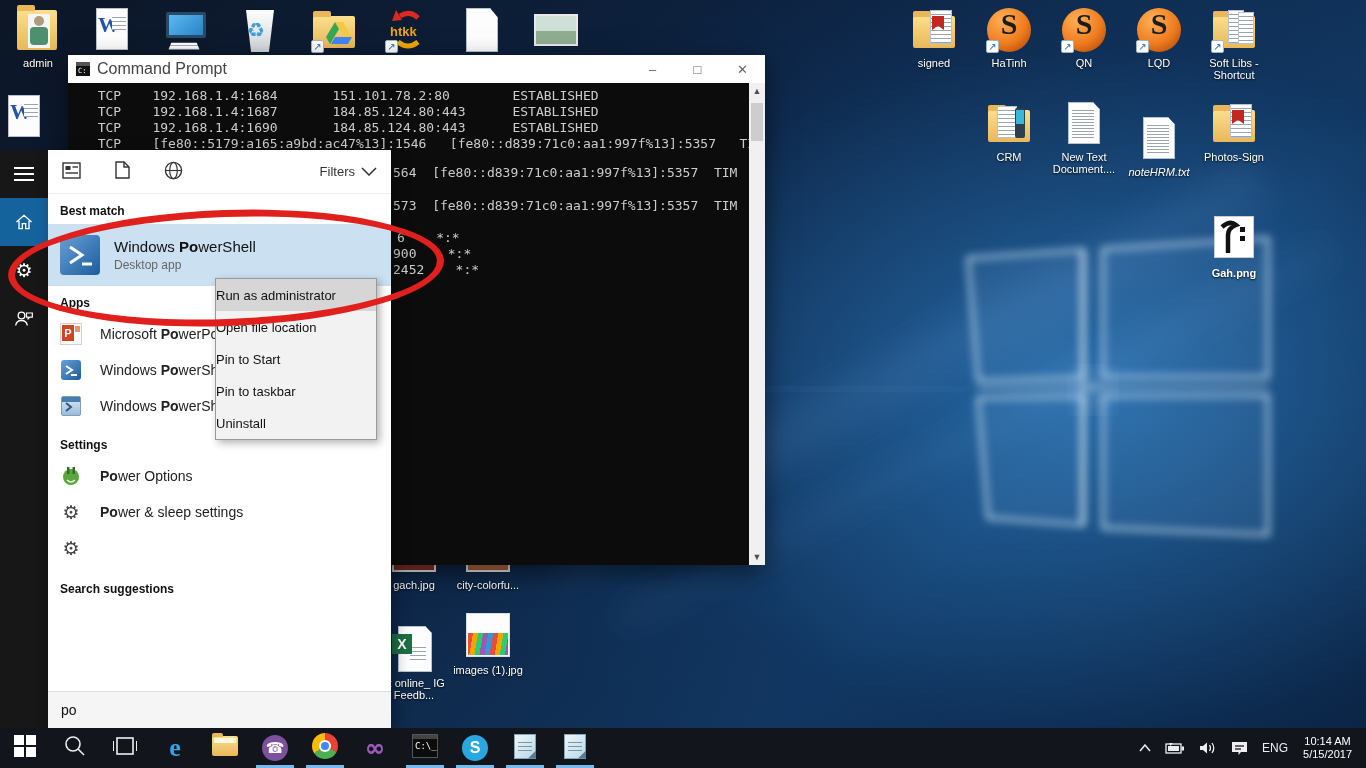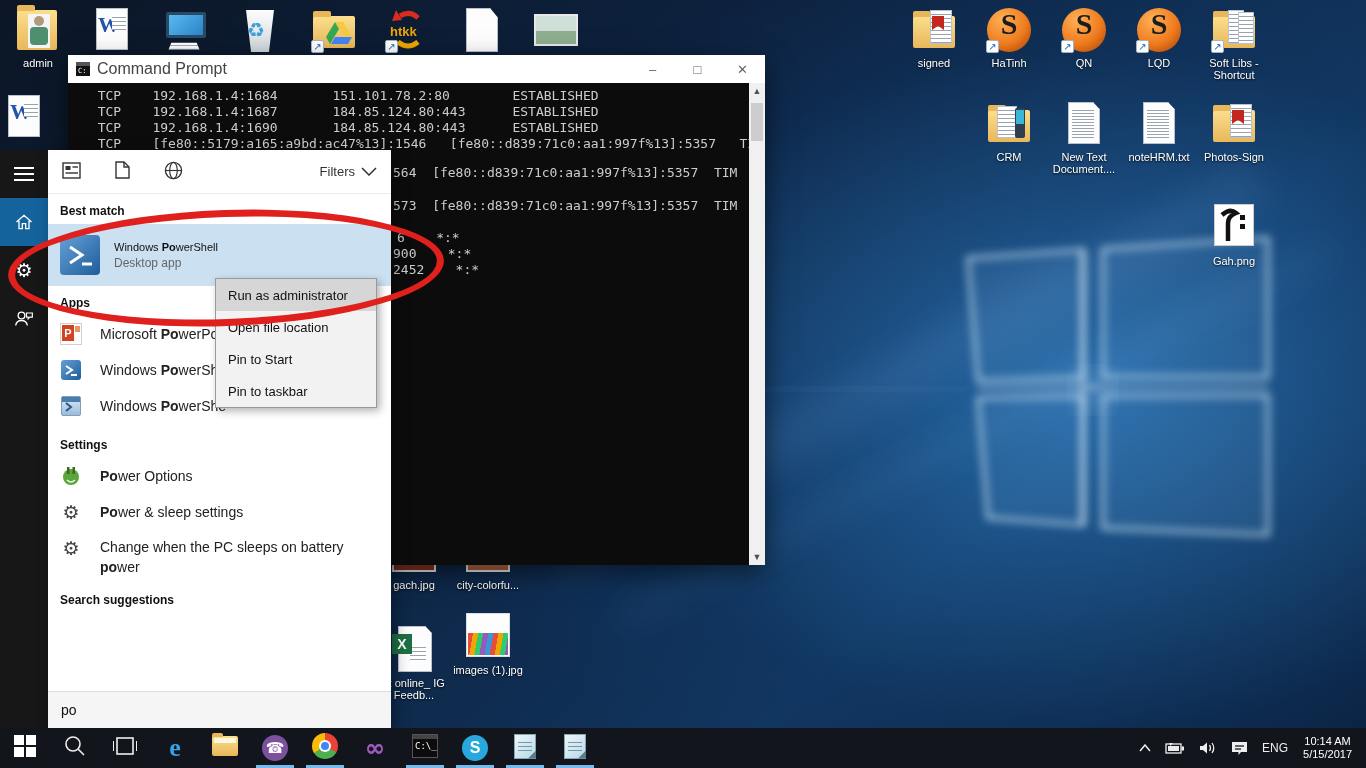--- a/index.html
+++ b/index.html
@@ -47,35 +47,35 @@
     color:#fff; }
   .rail-item.active { background:#15639c; }
   
   #panel { position:absolute; left:48px; top:150px; width:343px; height:578px; background:#fff;
     z-index:10; box-shadow:4px 4px 14px rgba(0,0,0,.35); font-size:14px; color:#222; }
   #filterbar { height:44px; display:flex; align-items:center; padding:0 14px; border-bottom:1px solid #ededed; }
   #filterbar .ficon { margin-right:34px; color:#333; }
   #filters { margin-left:auto; display:flex; align-items:center; font-size:13px; color:#333; }
   .sec-h { font-size:12px; font-weight:bold; color:#111; padding:10px 0 6px 12px; }
   #best-row { height:62px; background:#cbe0f1; display:flex; align-items:center; padding-left:12px; }
-  #best-title { font-size:11px; color:#111; }
+  #best-title { font-size:15px; color:#111; }
   #best-sub { font-size:12px; color:#666; margin-top:3px; }
   .app-row, .set-row, .sug-row { display:flex; align-items:center; min-height:36px; padding-left:12px; }
   .row-ico { width:22px; height:22px; margin-right:18px; flex:none; position:relative; }
   .set-row.tall { align-items:flex-start; padding-top:7px; }
   .set-row.tall .row-lbl { line-height:20px; max-width:250px; }
   .row-lbl b, #best-title b { font-weight:bold; }
   #sug-text .q { font-weight:bold; color:#111; }
   #sug-text .rest { color:#777; font-size:13px; }
   #panel-input { position:absolute; left:0; bottom:0; width:343px; height:37px; background:#f5f5f5;
     border-top:1px solid #ddd; display:flex; align-items:center; padding-left:13px; font-size:14px; color:#111; }
   
   #ctx { position:absolute; left:215px; top:278px; width:162px; z-index:15; background:#f2f2f2;
     border:1px solid #999; box-shadow:3px 3px 8px rgba(0,0,0,.3); }
-  .ctx-item { height:32px; display:flex; align-items:center; padding-left:12px; font-size:13px; color:#111; }
+  .ctx-item { height:32px; display:flex; align-items:center; font-size:13px; color:#111; }
   .ctx-item.hl { background:#d6d6d6; }
   
   #red-ellipse { position:absolute; left:8px; top:210px; width:436px; height:116px;
     border:7px solid #e0201c; border-radius:50%; transform:rotate(-2deg); z-index:20; pointer-events:none; }
   
   #taskbar { position:absolute; left:0; bottom:0; width:1366px; height:40px; background:#12161c;
     display:flex; align-items:stretch; z-index:30; }
   .tb-item { width:50px; display:flex; align-items:center; justify-content:center; position:relative; }
   .tb-item.active:after { content:""; position:absolute; left:6px; right:6px; bottom:0; height:3px;
     background:#76b9ed; }
@@ -234,36 +234,36 @@
         </div>
         <div class="lbl">CRM</div>
       </div>
       <div class="dicon" style="left: 1048px; top: 100px;">
         <div class="art">
           <span class="page" style="left:8px;top:2px;width:32px;height:42px;clip-path:polygon(0 0,78% 0,100% 18%,100% 100%,0 100%)"></span>
       <span style="position:absolute;left:12px;top:8px;width:22px;height:30px;background:repeating-linear-gradient(#fff 0 2px,#9aa4ad 2px 3px)"></span>
         </div>
         <div class="lbl">New Text Document....</div>
       </div>
-      <div class="dicon" style="left: 1123px; top: 100px;">
+      <div class="dicon" style="left: 1123px; top: 115px; font-style: italic;">
         <div class="art">
           <span class="page" style="left:8px;top:2px;width:32px;height:42px;clip-path:polygon(0 0,78% 0,100% 18%,100% 100%,0 100%)"></span>
       <span style="position:absolute;left:12px;top:8px;width:22px;height:30px;background:repeating-linear-gradient(#fff 0 2px,#9aa4ad 2px 3px)"></span>
         </div>
         <div class="lbl">noteHRM.txt</div>
       </div>
       <div class="dicon" style="left: 1198px; top: 100px;">
         <div class="art">
           <span class="folder"></span>
       <span class="page lines" style="left:20px;top:4px;width:22px;height:34px"></span>
       <span style="position:absolute;left:22px;top:10px;width:12px;height:14px;background:#c4271d;clip-path:polygon(0 0,100% 0,100% 100%,50% 70%,0 100%)"></span>
         </div>
         <div class="lbl">Photos-Sign</div>
       </div>
-      <div class="dicon" style="left: 1198px; top: 204px;">
+      <div class="dicon" style="left: 1198px; top: 216px; font-weight: bold;">
         <div class="art">
           <span style="position:absolute;left:4px;top:0;width:40px;height:42px;background:#fff;border:1px solid #ccc"></span>
       <svg style="position:absolute;left:8px;top:3px" width="32" height="36" viewBox="0 0 32 36">
         <path d="M4 8 q8 -7 14 -2 q-8 3 -8 10 l0 18" fill="none" stroke="#111" stroke-width="4.5"></path>
         <rect x="22" y="8" width="5" height="5" fill="#111"></rect>
             <rect x="22" y="17" width="5" height="5" fill="#111"></rect>
           </svg>
         </div>
         <div class="lbl">Gah.png</div>
       </div>
@@ -444,36 +444,36 @@
         <div class="set-row">
           <span class="row-ico">
             <span style="font-size:19px;color:#444;font-family:'DejaVu Sans',sans-serif;line-height:22px;display:block;text-align:center">⚙</span>
           </span>
     <span class="row-lbl"><b>Po</b>wer &amp; sleep settings</span>
         </div>
         <div class="set-row tall">
           <span class="row-ico">
             <span style="font-size:19px;color:#444;font-family:'DejaVu Sans',sans-serif;line-height:22px;display:block;text-align:center">⚙</span>
           </span>
-    <span class="row-lbl">Change when the PC sleeps on battery <b>po</b>wer</span>
         </div>
       </div>
 
     <div class="sec-h" style="padding-top:16px">Search suggestions</div>
 
     <div id="panel-input">
       <span>po</span>
     </div>
   </div>
 
   <div id="ctx">
       <div class="ctx-item hl">Run as administrator</div>
       <div class="ctx-item">Open file location</div>
       <div class="ctx-item">Pin to Start</div>
       <div class="ctx-item">Pin to taskbar</div>
+      <div class="ctx-item">Uninstall</div>
     </div>
 
   <div id="red-ellipse"></div>
 
   <div id="taskbar">
     <div id="tb-items" style="display:flex">
         <div class="tb-item">
           <span><svg width="22" height="22" viewBox="0 0 22 22">
               <rect x="0" y="0" width="10" height="10" fill="#fff"></rect>
               <rect x="12" y="0" width="10" height="10" fill="#fff"></rect>

